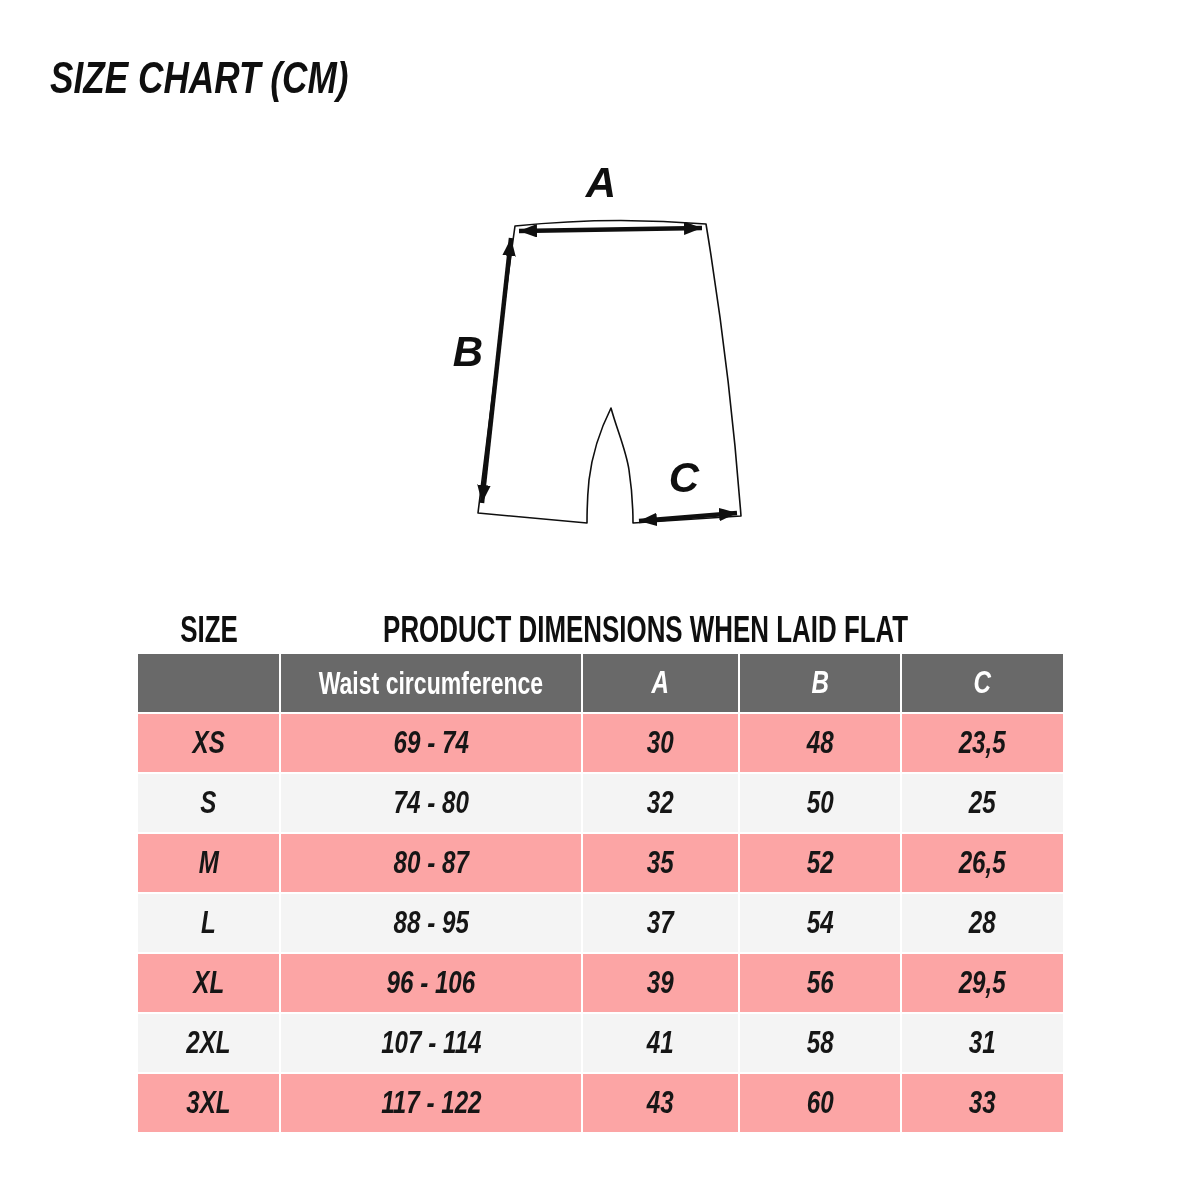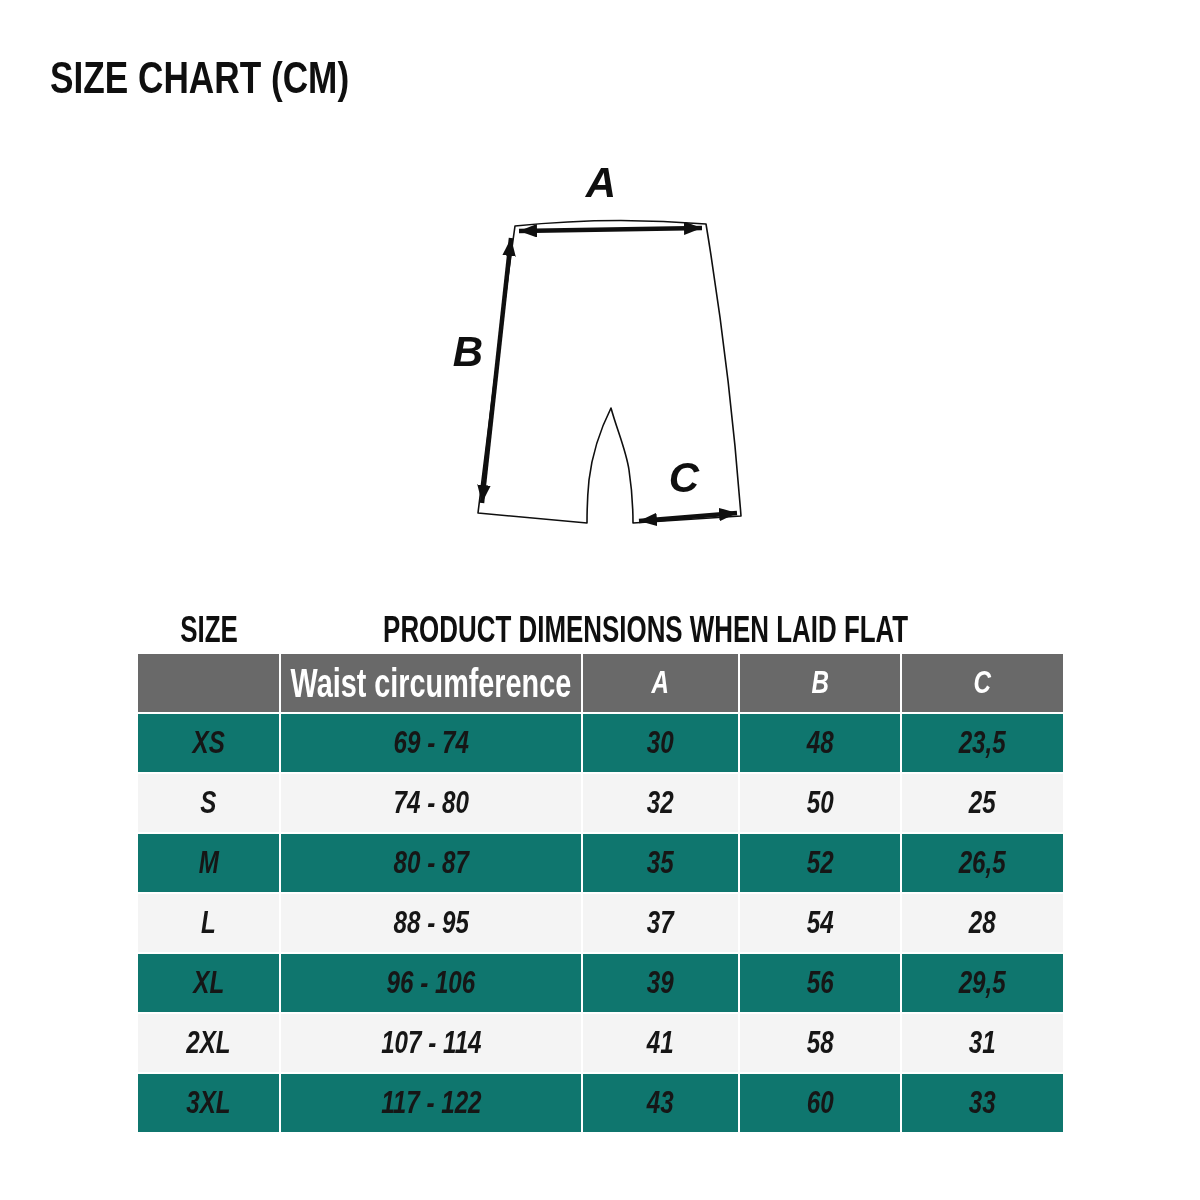--- a/index.html
+++ b/index.html
@@ -7,21 +7,21 @@
     width:1200px;height:1200px;position:relative;background:#ffffff;
     font-family:"Liberation Sans","DejaVu Sans",sans-serif;color:#121212;
     overflow:hidden;
   }
   .cnd{display:inline-block;transform:scaleX(0.78);transform-origin:center;white-space:nowrap;}
   .cndL{display:inline-block;transform:scaleX(0.80);transform-origin:left center;white-space:nowrap;}
   .cnd72{display:inline-block;transform:scaleX(0.72);transform-origin:center;white-space:nowrap;}
 
   .page-title{
     position:absolute;left:50px;top:56px;
-    font-size:44px;font-weight:700;line-height:1;color:#0f0f0f;
+    font-size:44px;font-weight:700;font-style:italic;line-height:1;color:#0f0f0f;
   }
 
   .diagram{position:absolute;left:440px;top:155px;width:320px;height:380px;}
 
   .group-headers{
     position:absolute;left:138px;top:608px;width:925px;height:44px;
     display:flex;align-items:center;
   }
   .group-headers .gh{
     text-align:center;font-size:36px;font-weight:700;color:#0f0f0f;line-height:1;
@@ -32,25 +32,25 @@
     position:absolute;left:138px;top:654px;width:925px;
     display:grid;
     grid-template-columns:141px 300px 155px 160px 161px;
     grid-auto-rows:58px;
     gap:2px;background:#ffffff;
   }
   .row{display:contents;}
   .cell{
     display:flex;align-items:center;justify-content:center;
     font-size:31px;font-weight:700;font-style:italic;color:#161616;
-    background:#0f766e;
+    background:#fca5a5;
   }
   .cell.alt{background:#f4f4f4;}
   .cell.hdr{background:#696969;color:#ffffff;}
-  .cell.hdr-waist{font-style:normal;font-weight:600;font-size:40px;}
+  .cell.hdr-waist{font-style:normal;font-weight:600;font-size:32px;}
 </style>
 </head>
 <body>
 
 <div class="page-title">
   <span class="cndL">SIZE CHART (CM)</span>
 </div>
 
 <svg class="diagram" viewBox="0 0 320 380" xmlns="http://www.w3.org/2000/svg">
   <defs>

